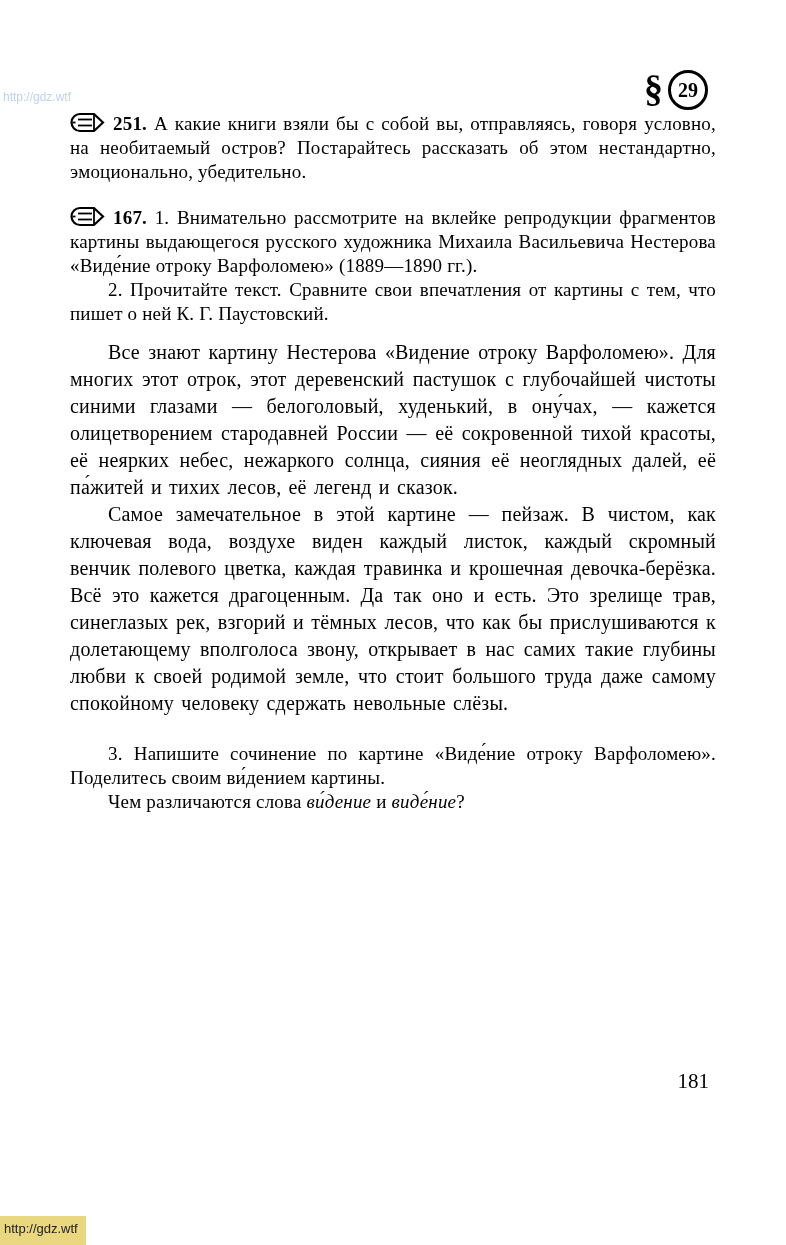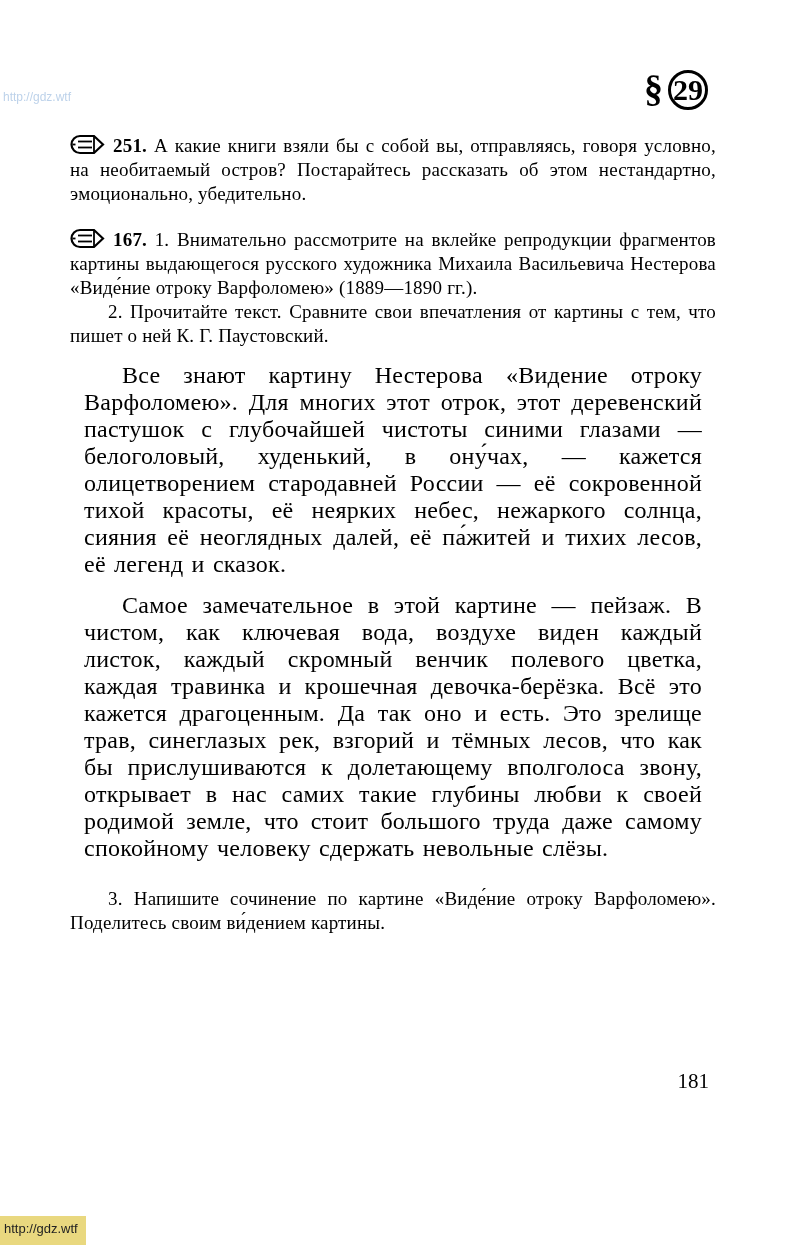--- a/index.html
+++ b/index.html
@@ -21,38 +21,38 @@
     display: flex; align-items: center; gap: 5px;
   }
   .section-symbol {
     font-size: 38px; font-weight: bold; line-height: 1;
     transform: translateY(-2px);
   }
   .section-circle {
     width: 34px; height: 34px;
     border: 3px solid #000; border-radius: 50%;
     display: flex; align-items: center; justify-content: center;
-    font-size: 30px; font-weight: bold;
+    font-size: 20px; font-weight: bold;
   }
-  .content { position: absolute; left: 70px; width: 646px; top: 134px; }
+  .content { position: absolute; left: 70px; width: 646px; top: 112px; }
   .ex-p {
     margin: 0;
     font-size: 19px; line-height: 24px;
     text-align: justify;
     letter-spacing: 0.01em;
   }
   .indent { text-indent: 38px; }
   .ex-252 { margin-top: 22px; }
   .ex-icon { display: inline-block; }
   .ex-icon svg { vertical-align: -3px; margin-right: 7px; }
   .ex-num { font-weight: bold; }
   .main-text { margin-top: 13px; }
   .main-p {
-    margin: 14px;
-    font-size: 24px; line-height: 27px;
+    margin: 0;
+    font-size: 20px; line-height: 27px;
     text-align: justify; text-indent: 38px;
     word-spacing: 2px; letter-spacing: 0.01em;
   }
   .task3 { margin-top: 25px; }
   .page-number {
     position: absolute; top: 1069px; right: 77px;
     font-size: 21px;
   }
   .watermark-bottom {
     position: absolute; left: 0; bottom: 0;
@@ -105,19 +105,20 @@
     <p class="ex-p indent">2. Прочитайте текст. Сравните свои впечатления от картины с тем, что пишет о ней К. Г. Паустовский.</p>
   </div>
 
   <div class="main-text">
     <p class="main-p">Все знают картину Нестерова «Видение отроку Варфоломею». Для многих этот отрок, этот деревенский пастушок с глубочайшей чистоты синими глазами — белоголовый, худенький, в ону́чах, — кажется олицетворением стародавней России — её сокровенной тихой красоты, её неярких небес, нежаркого солнца, сияния её неоглядных далей, её па́житей и тихих лесов, её легенд и сказок.</p>
     <p class="main-p">Самое замечательное в этой картине — пейзаж. В чистом, как ключевая вода, воздухе виден каждый листок, каждый скромный венчик полевого цветка, каждая травинка и крошечная девочка-берёзка. Всё это кажется драгоценным. Да так оно и есть. Это зрелище трав, синеглазых рек, взгорий и тёмных лесов, что как бы прислушиваются к долетающему вполголоса звону, открывает в нас самих такие глубины любви к своей родимой земле, что стоит большого труда даже самому спокойному человеку сдержать невольные слёзы.</p>
   </div>
 
   <div class="task3">
     <p class="ex-p indent">3. Напишите сочинение по картине «Виде́ние отроку Варфоломею». Поделитесь своим ви́дением картины.</p>
+    <p class="ex-p indent"><span>Чем различаются слова </span><i>ви́дение</i><span> и </span><i>виде́ние</i><span>?</span></p>
   </div>
 
 </div>
 
 <div class="page-number">181</div>
 
 <div class="watermark-bottom">http://gdz.wtf</div>
 
 </body></html>

